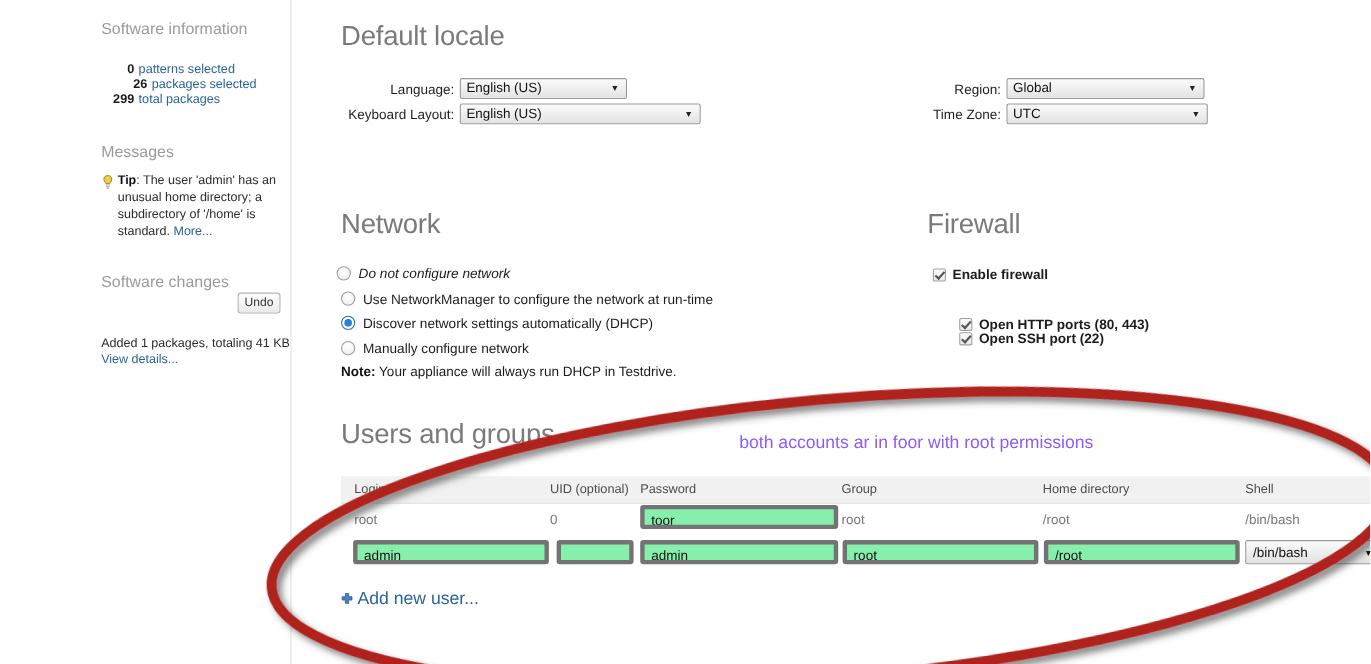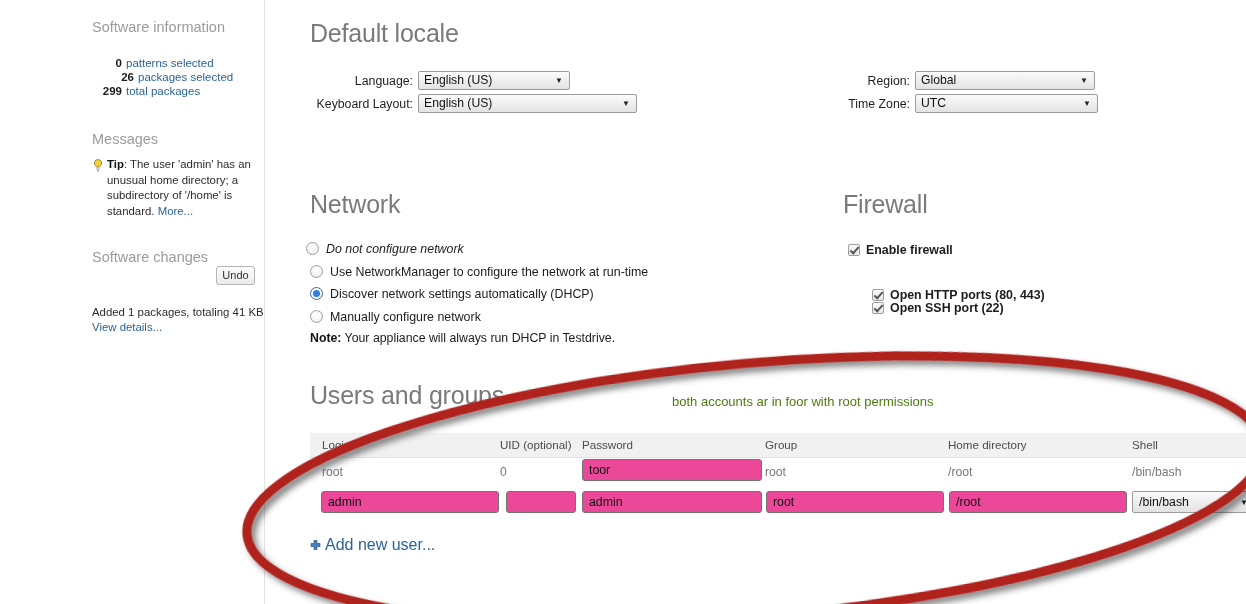--- a/index.html
+++ b/index.html
@@ -197,22 +197,22 @@
     position: absolute; top: 5px;
     font-size: 11.6px; color: #4b4b4b; white-space: nowrap;
   }
   .td {
     position: absolute; top: 7px;
     font-size: 12.2px; color: #777; white-space: nowrap;
   }
   .inp {
     position: absolute;
     height: 22px;
-    background: #ec4899;
-    border: 1px solid #737373;
+    background: #86efac;
+    border: 4px solid #737373;
     border-radius: 3px;
     font-size: 12.3px;
     color: #111;
     box-sizing: border-box;
     padding-left: 6px;
     line-height: 20px;
     overflow: hidden;
     white-space: nowrap;
   }
   .selsm {
@@ -249,22 +249,22 @@
   
   #anno {
     position: absolute;
     left: 0; top: 0;
     width: 1246px; height: 604px;
     pointer-events: none;
   }
   #anno-text {
     position: absolute;
     left: 672px; top: 394px;
-    font-size: 13px;
-    color: #4d7c0f;
+    font-size: 16px;
+    color: #8b5cf6;
     white-space: nowrap;
   }
 </style>
 </head>
 <body>
 
 <div id="page">
 
   <div id="sidebar">
 

